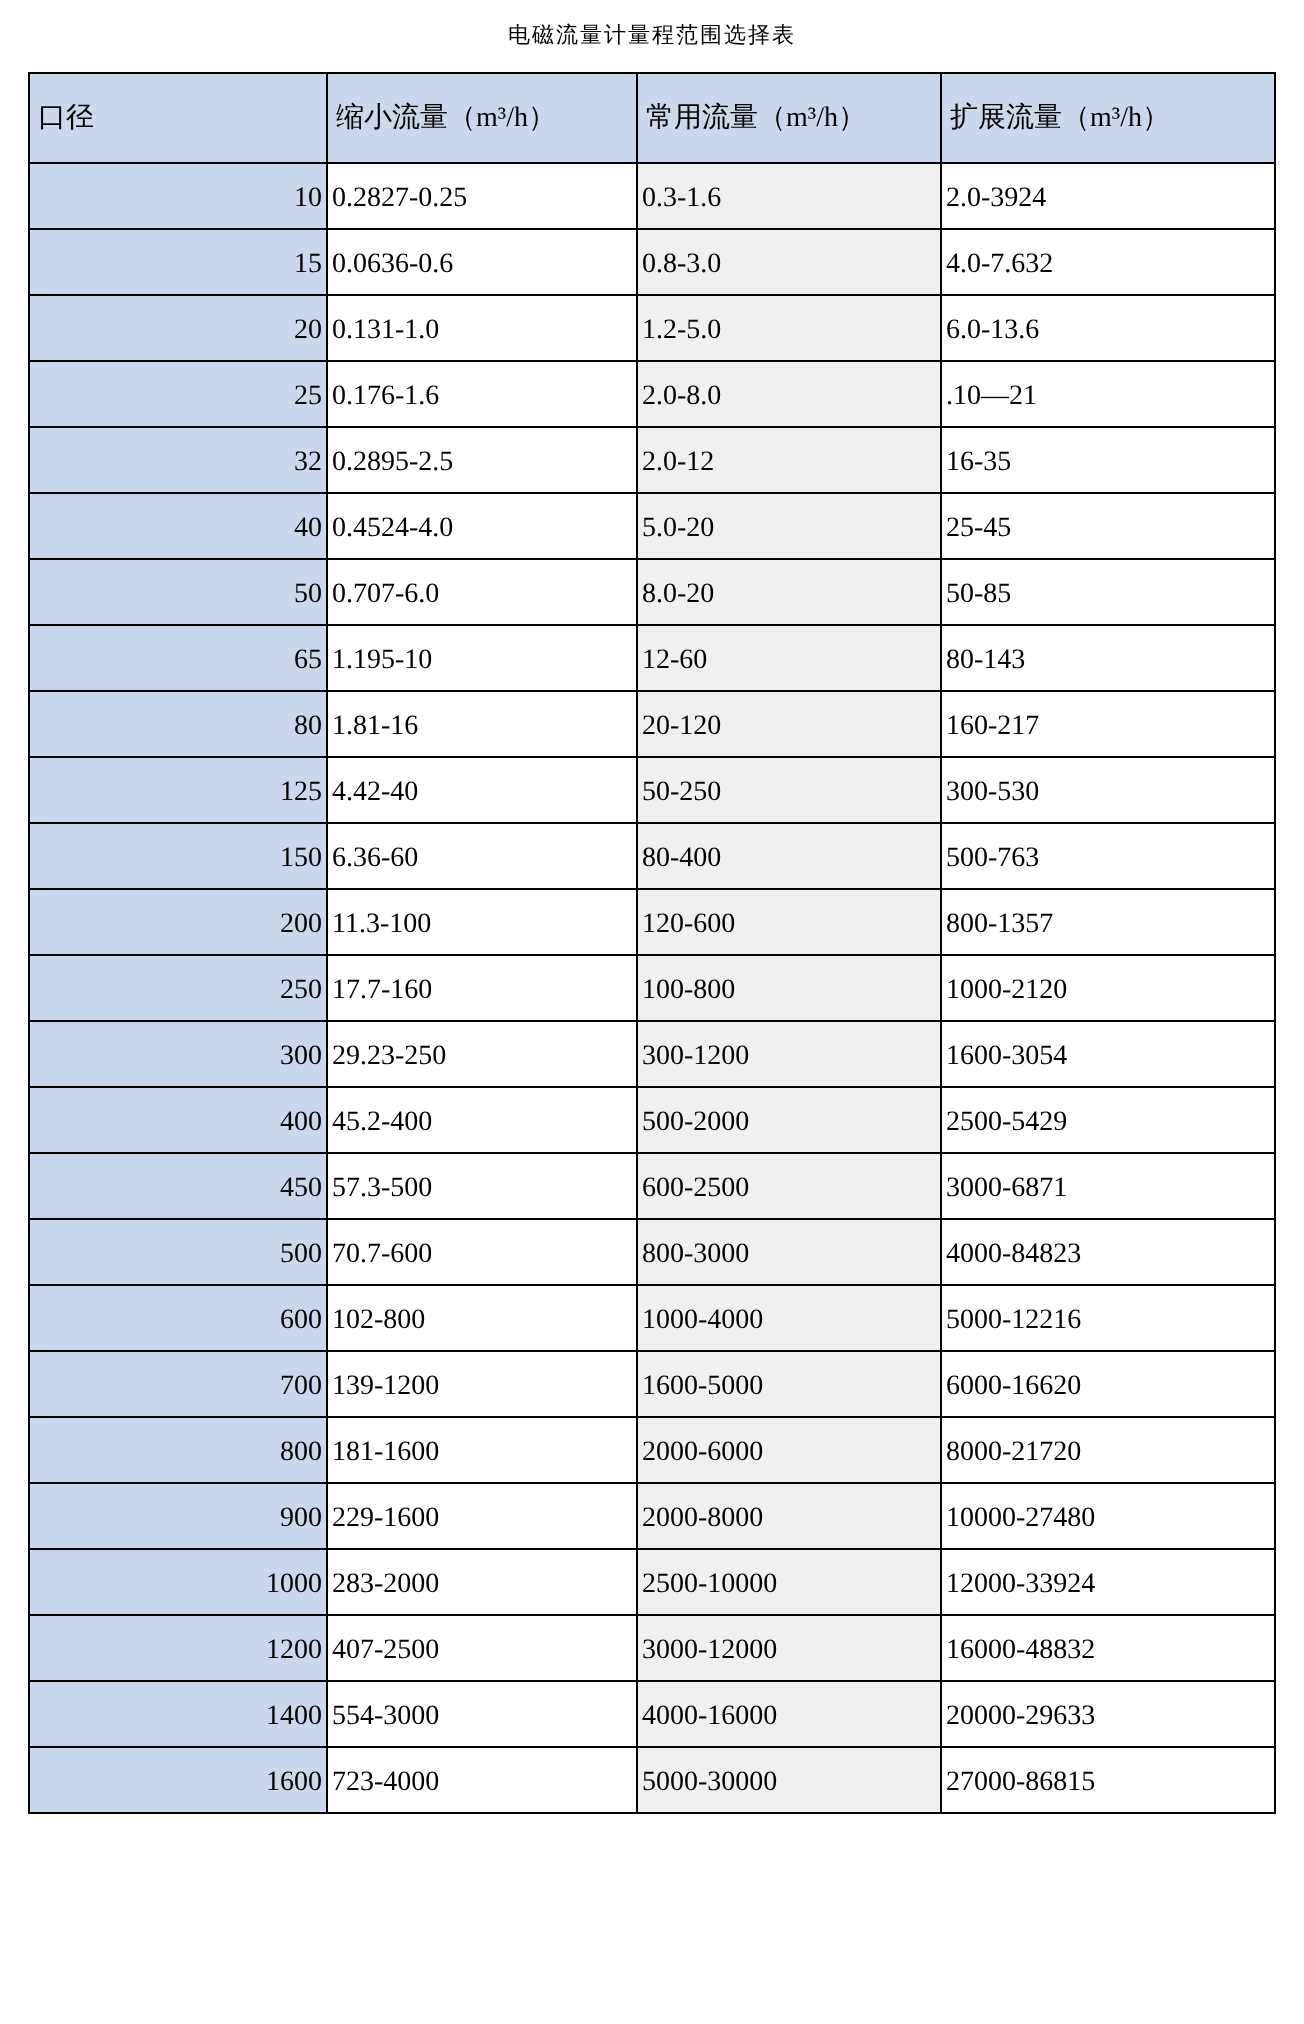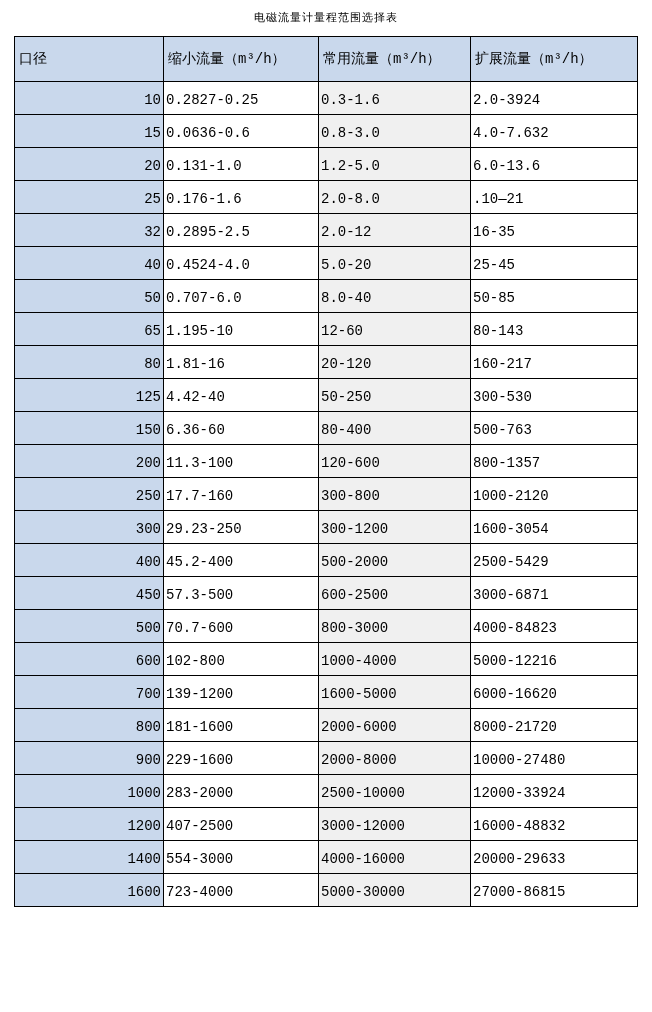--- a/index.html
+++ b/index.html
@@ -22,21 +22,21 @@
     font-size: 11px;
     letter-spacing: 1px;
     color: #000000;
     font-family: "Liberation Sans", sans-serif;
   }
   table.range-table {
     border-collapse: collapse;
     table-layout: fixed;
     margin-left: 14px;
     width: 623px;
-    font-family: Liberation Mono, monospace;
+    font-family: Liberation Serif, serif;
     font-size: 14px;
   }
   table.range-table col.c1 { width: 149px; }
   table.range-table col.c2 { width: 155px; }
   table.range-table col.c3 { width: 152px; }
   table.range-table col.c4 { width: 167px; }
   table.range-table th,
   table.range-table td {
     border: 1px solid var(--border-color, #000);
     overflow: hidden;
@@ -127,21 +127,21 @@
         </tr>
         <tr>
           <td>40</td>
           <td>0.4524-4.0</td>
           <td>5.0-20</td>
           <td>25-45</td>
         </tr>
         <tr>
           <td>50</td>
           <td>0.707-6.0</td>
-          <td>8.0-40</td>
+          <td>8.0-20</td>
           <td>50-85</td>
         </tr>
         <tr>
           <td>65</td>
           <td>1.195-10</td>
           <td>12-60</td>
           <td>80-143</td>
         </tr>
         <tr>
           <td>80</td>
@@ -163,21 +163,21 @@
         </tr>
         <tr>
           <td>200</td>
           <td>11.3-100</td>
           <td>120-600</td>
           <td>800-1357</td>
         </tr>
         <tr>
           <td>250</td>
           <td>17.7-160</td>
-          <td>300-800</td>
+          <td>100-800</td>
           <td>1000-2120</td>
         </tr>
         <tr>
           <td>300</td>
           <td>29.23-250</td>
           <td>300-1200</td>
           <td>1600-3054</td>
         </tr>
         <tr>
           <td>400</td>

